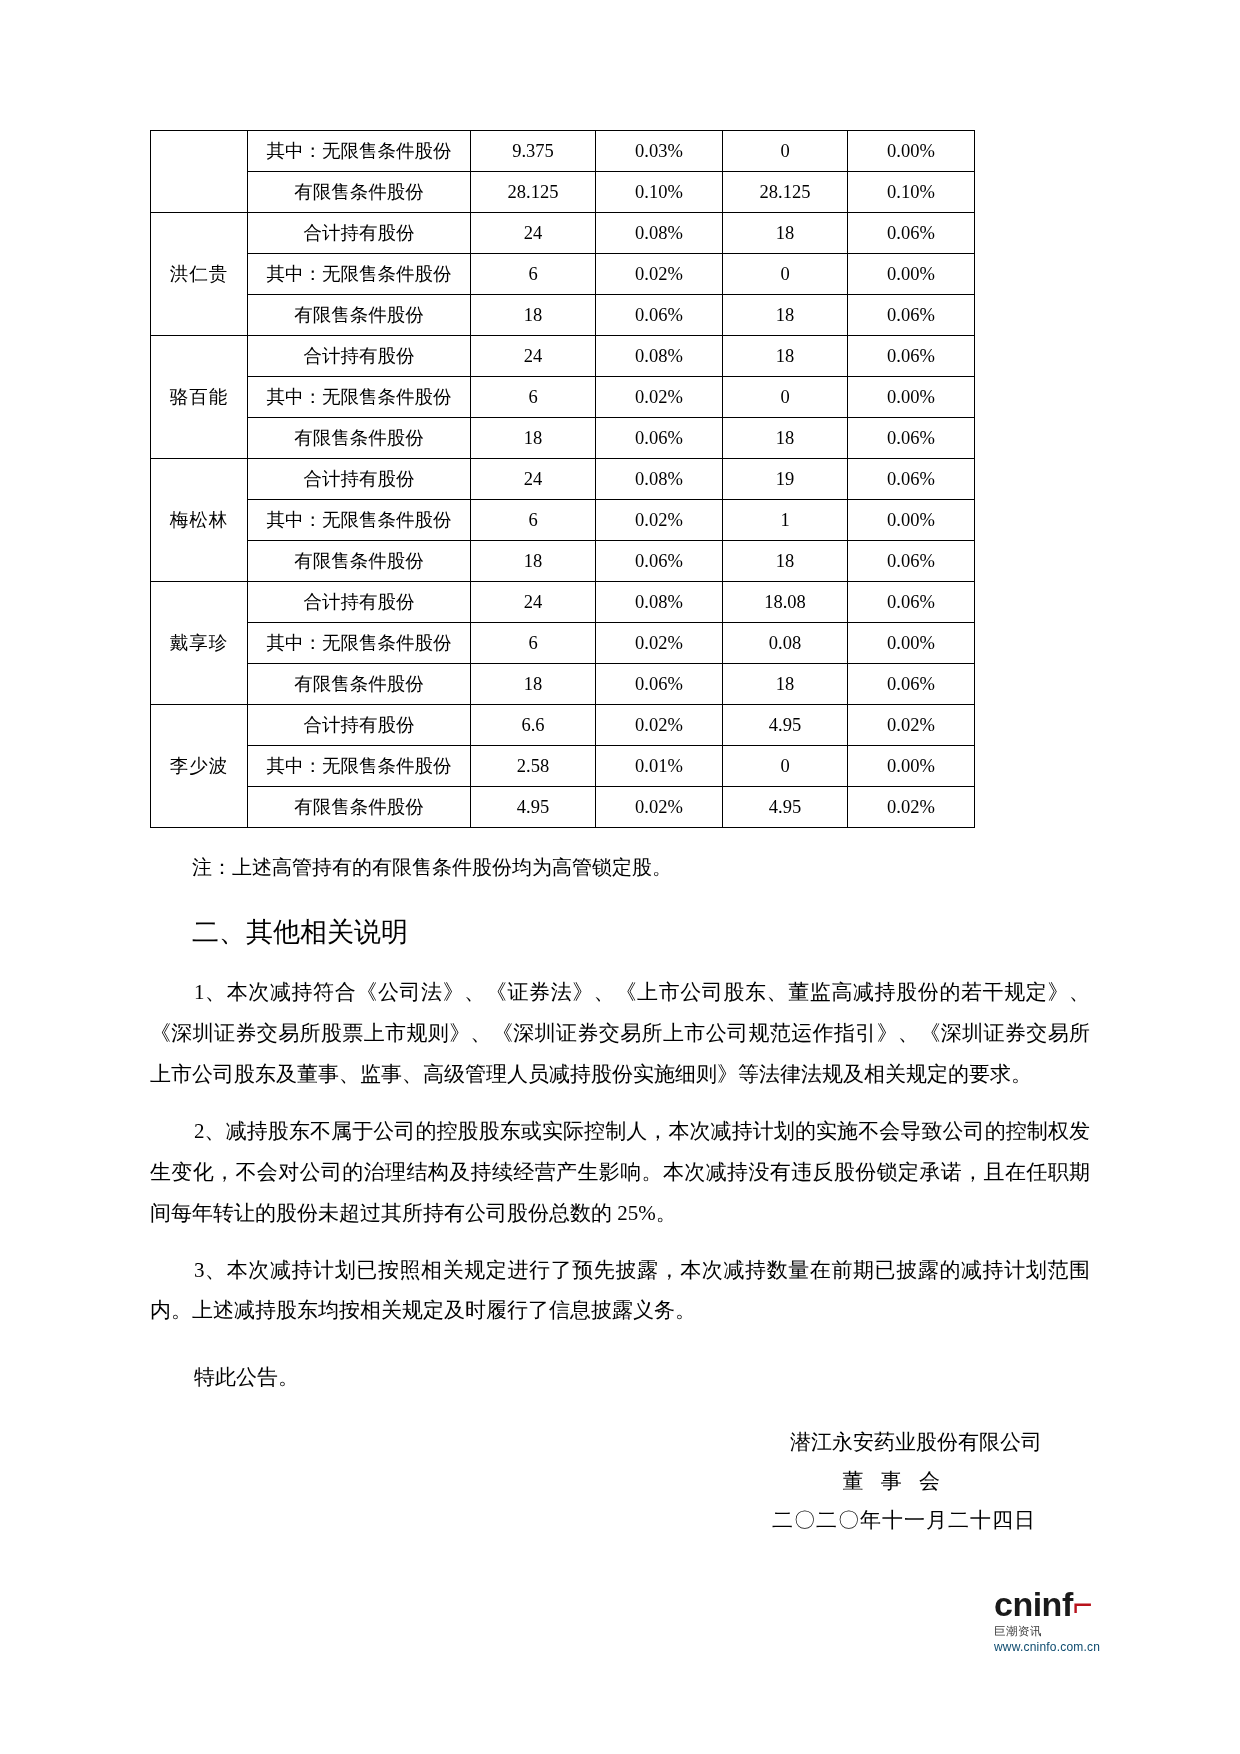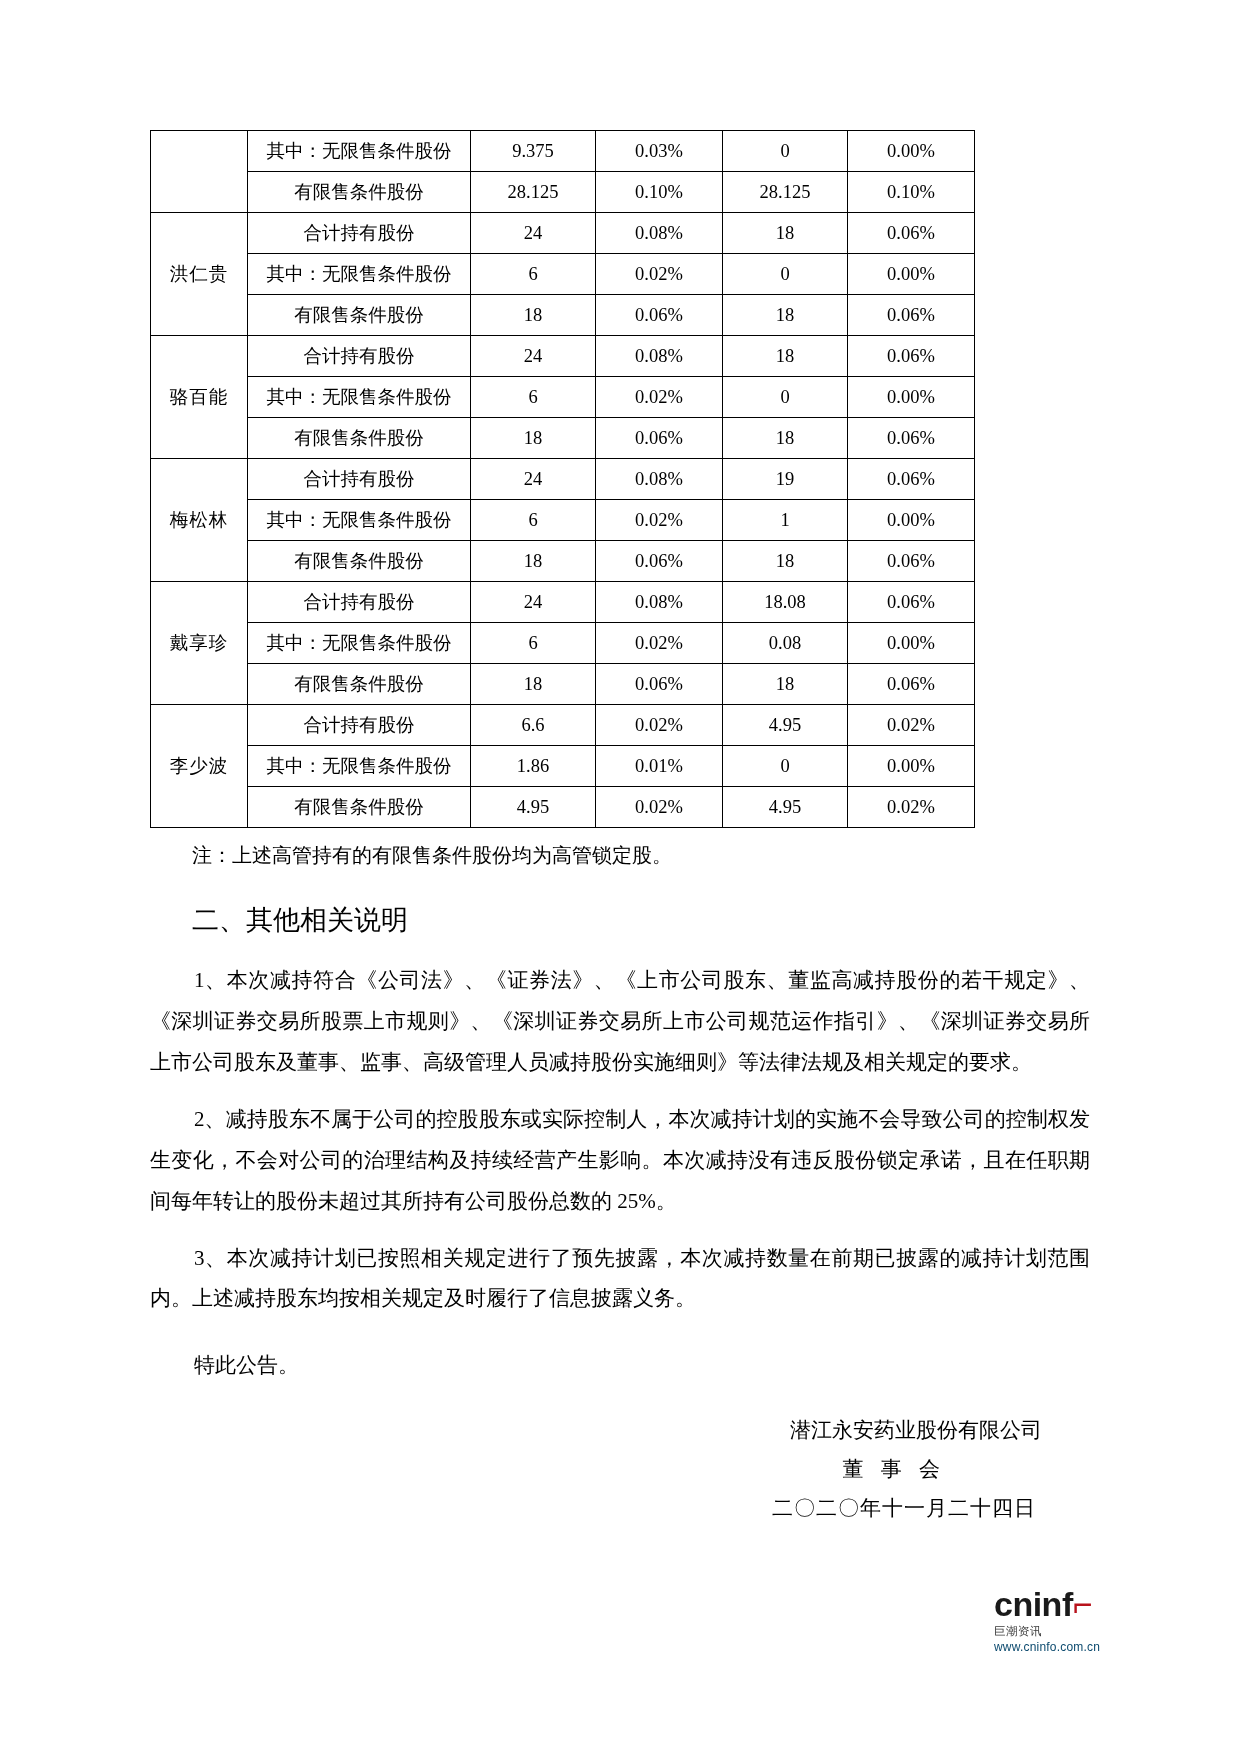--- a/index.html
+++ b/index.html
@@ -62,21 +62,21 @@
   td.blank-cell {
     width: 92px;
     border-left: 1px solid #000;
     border-right: 1px solid #000;
     border-top: none;
     border-bottom: none;
   }
 
   
   .note {
-    margin: 10px 0 0 0;
+    margin: 22px 0 0 0;
     font-size: 20px;
     line-height: 1.7;
     text-indent: 42px;
   }
   .section-title {
     margin: 26px 0 0 0;
     font-size: 27px;
     line-height: 1.7;
     text-indent: 42px;
   }
@@ -269,21 +269,21 @@
         <tr>
           <td class="name-cell" rowspan="3">李少波</td>
           <td class="item-cell">合计持有股份</td>
           <td class="num-cell">6.6</td>
           <td class="pct-cell">0.02%</td>
           <td class="num-cell">4.95</td>
           <td class="pct-cell">0.02%</td>
         </tr>
         <tr>
           <td class="item-cell">其中：无限售条件股份</td>
-          <td class="num-cell">1.86</td>
+          <td class="num-cell">2.58</td>
           <td class="pct-cell">0.01%</td>
           <td class="num-cell">0</td>
           <td class="pct-cell">0.00%</td>
         </tr>
         <tr>
           <td class="item-cell">有限售条件股份</td>
           <td class="num-cell">4.95</td>
           <td class="pct-cell">0.02%</td>
           <td class="num-cell">4.95</td>
           <td class="pct-cell">0.02%</td>

